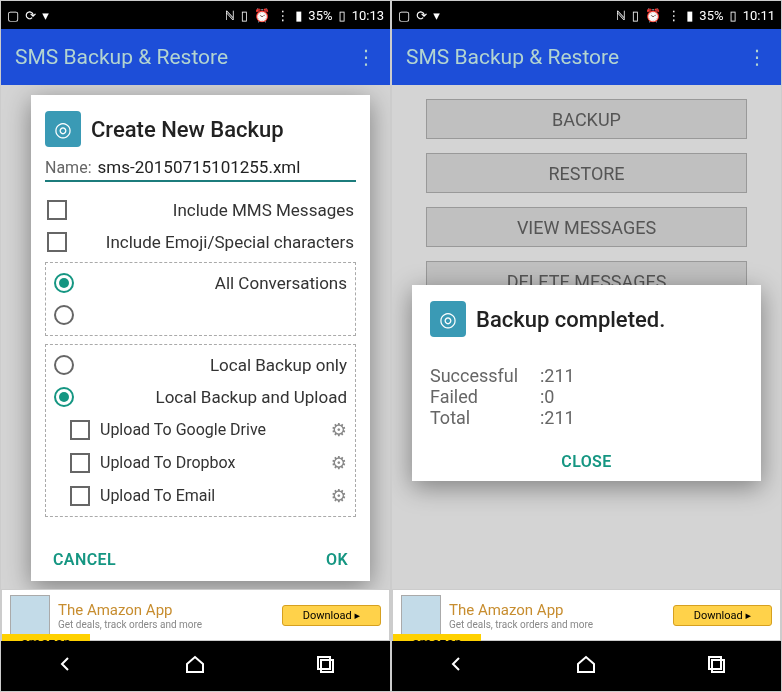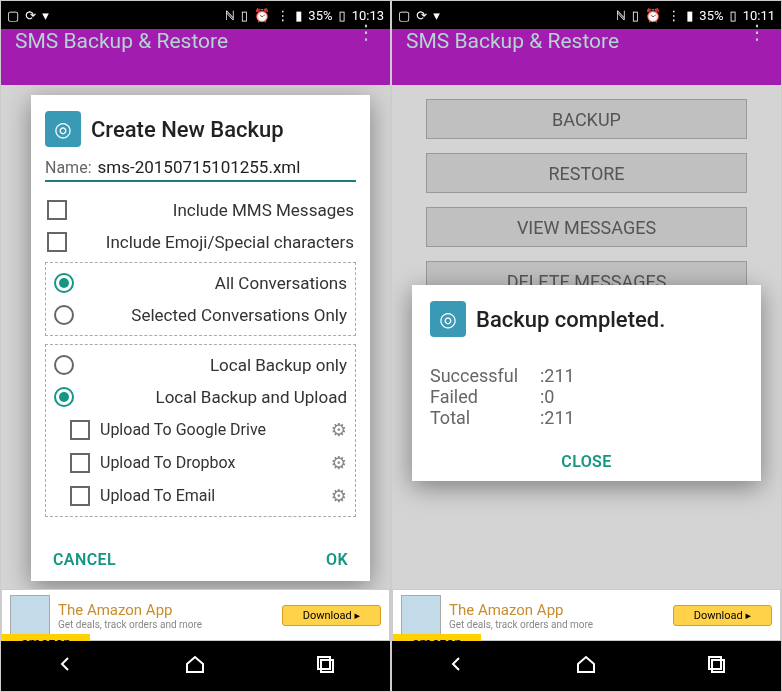--- a/index.html
+++ b/index.html
@@ -1,20 +1,20 @@
 <!DOCTYPE html>
 <html><head>
 <meta charset="utf-8">
 <style>
 * { margin: 0; padding: 0; box-sizing: border-box; font-family: Roboto, Arial, sans-serif; }
 body { background: #fff; display: flex; width: 782px; height: 692px; }
 .phone { width: 391px; height: 692px; border: 1px solid #ccc; background: #d4d4d4; display: flex; flex-direction: column; }
 .statusbar { background: #000; height: 28px; color: #fff; display: flex; align-items: center; font-size: 13px; padding: 0 6px; justify-content: space-between; }
 .status-left, .status-right { display: flex; align-items: center; gap: 6px; }
-.appbar { background: #a21caf; color: #b3d4d0; height: 56px; display: flex; align-items: flex-start; padding: 0 14px; font-size: 21px; justify-content: space-between; }
+.appbar { background: #1d4ed8; color: #b3d4d0; height: 56px; display: flex; align-items: center; padding: 0 14px; font-size: 21px; justify-content: space-between; }
 .menu-dots { color: #b3d4d0; font-size: 20px; line-height: 6px; }
 .menu-dots::before { content: "⋮"; }
 .backdrop { position: relative; flex: 1; background: #d4d4d4; overflow: hidden; }
 .bg-btn { background: #c0c0c0; border: 1px solid #999; height: 40px; margin: 14px 34px; display: flex; align-items: center; justify-content: center; color: #555; font-size: 18px; }
 .dialog { position: absolute; background: #fff; box-shadow: 0 6px 24px rgba(0,0,0,.4); }
 .dlg1 { top: 10px; left: 30px; right: 20px; bottom: 60px; padding: 16px 14px 8px 14px; display: flex; flex-direction: column; }
 .dlg-title-row { display: flex; align-items: center; gap: 10px; margin-bottom: 10px; }
 .app-icon { width: 36px; height: 36px; background: #3a9ab5; border-radius: 4px; display: flex; align-items: center; justify-content: center; color: #fff; font-size: 20px; }
 .dlg-title { font-size: 22px; font-weight: 500; color: #222; }
 .name-row { display: flex; align-items: baseline; gap: 6px; margin-bottom: 12px; border-bottom: 2px solid #1c7c7c; padding-bottom: 3px; }
@@ -88,21 +88,20 @@
           <div class="cb"></div>
           <span>Include Emoji/Special characters</span>
         </div>
       <div class="grp">
         <div class="opt-row">
             <div class="rb sel"></div>
             <span>All Conversations</span>
           </div>
         <div class="opt-row">
             <div class="rb"></div>
-            <span>Selected Conversations Only</span>
           </div>
       </div>
       <div class="grp">
         <div class="opt-row">
             <div class="rb"></div>
             <span>Local Backup only</span>
           </div>
         <div class="opt-row">
             <div class="rb sel"></div>
             <span>Local Backup and Upload</span>

